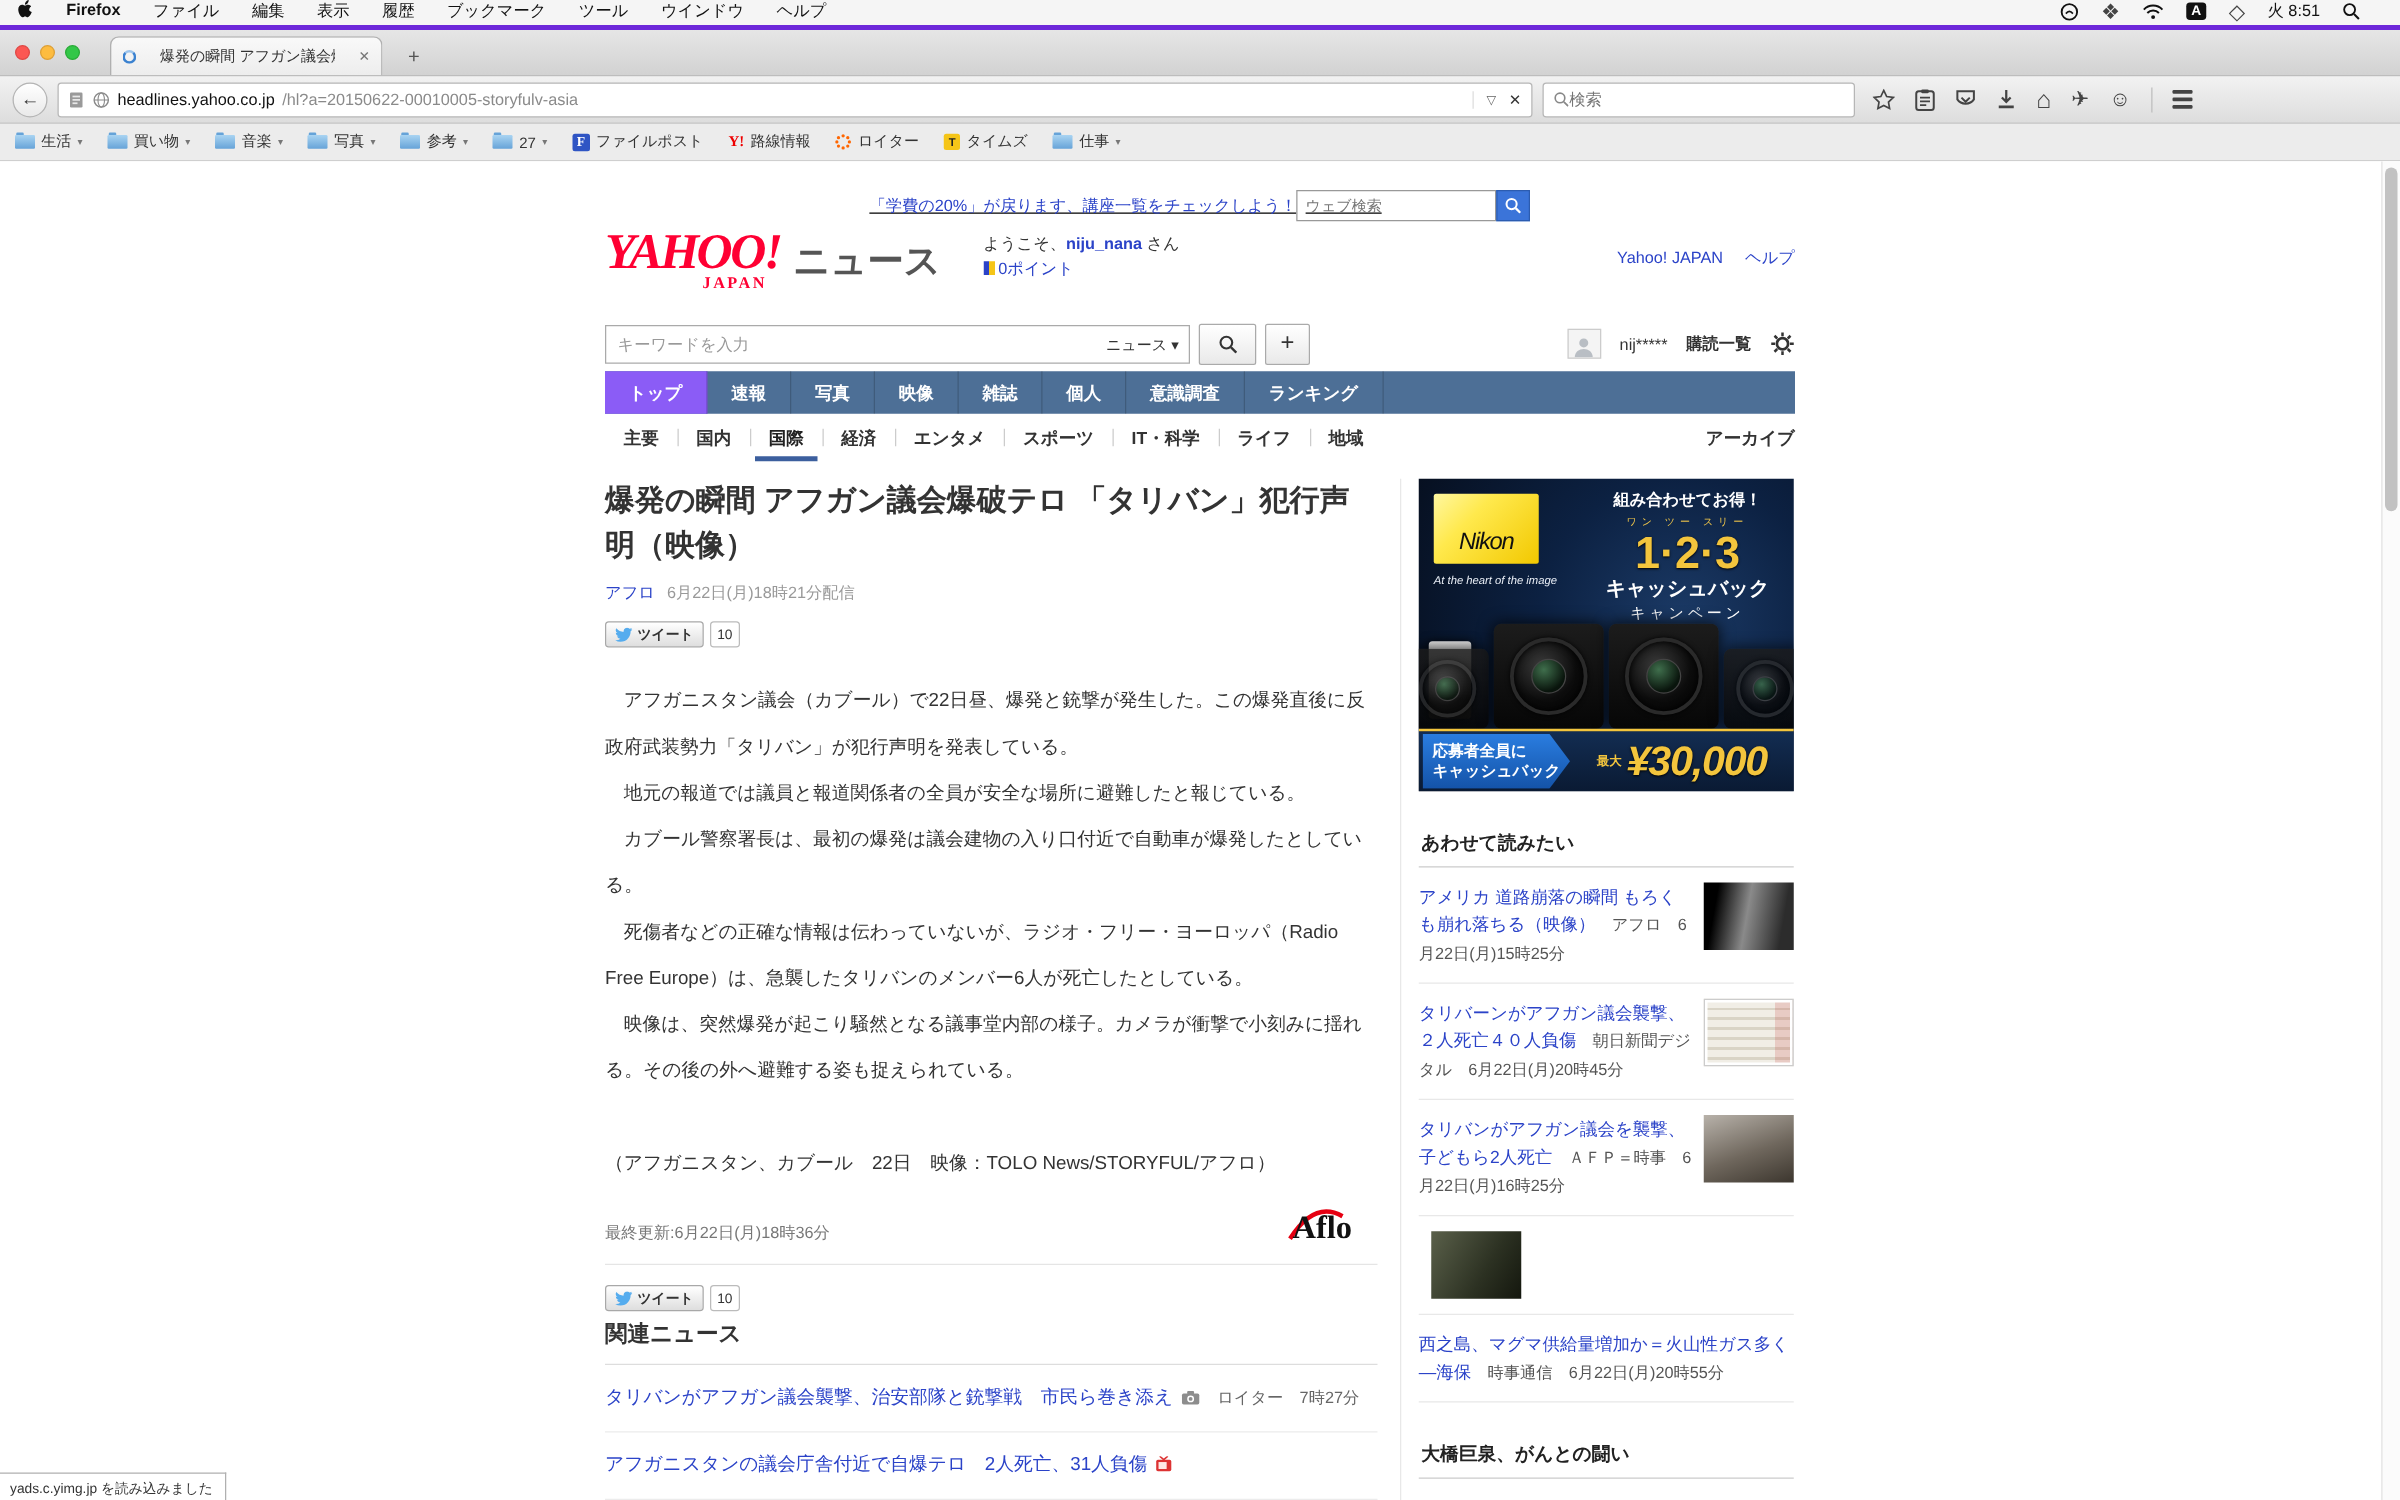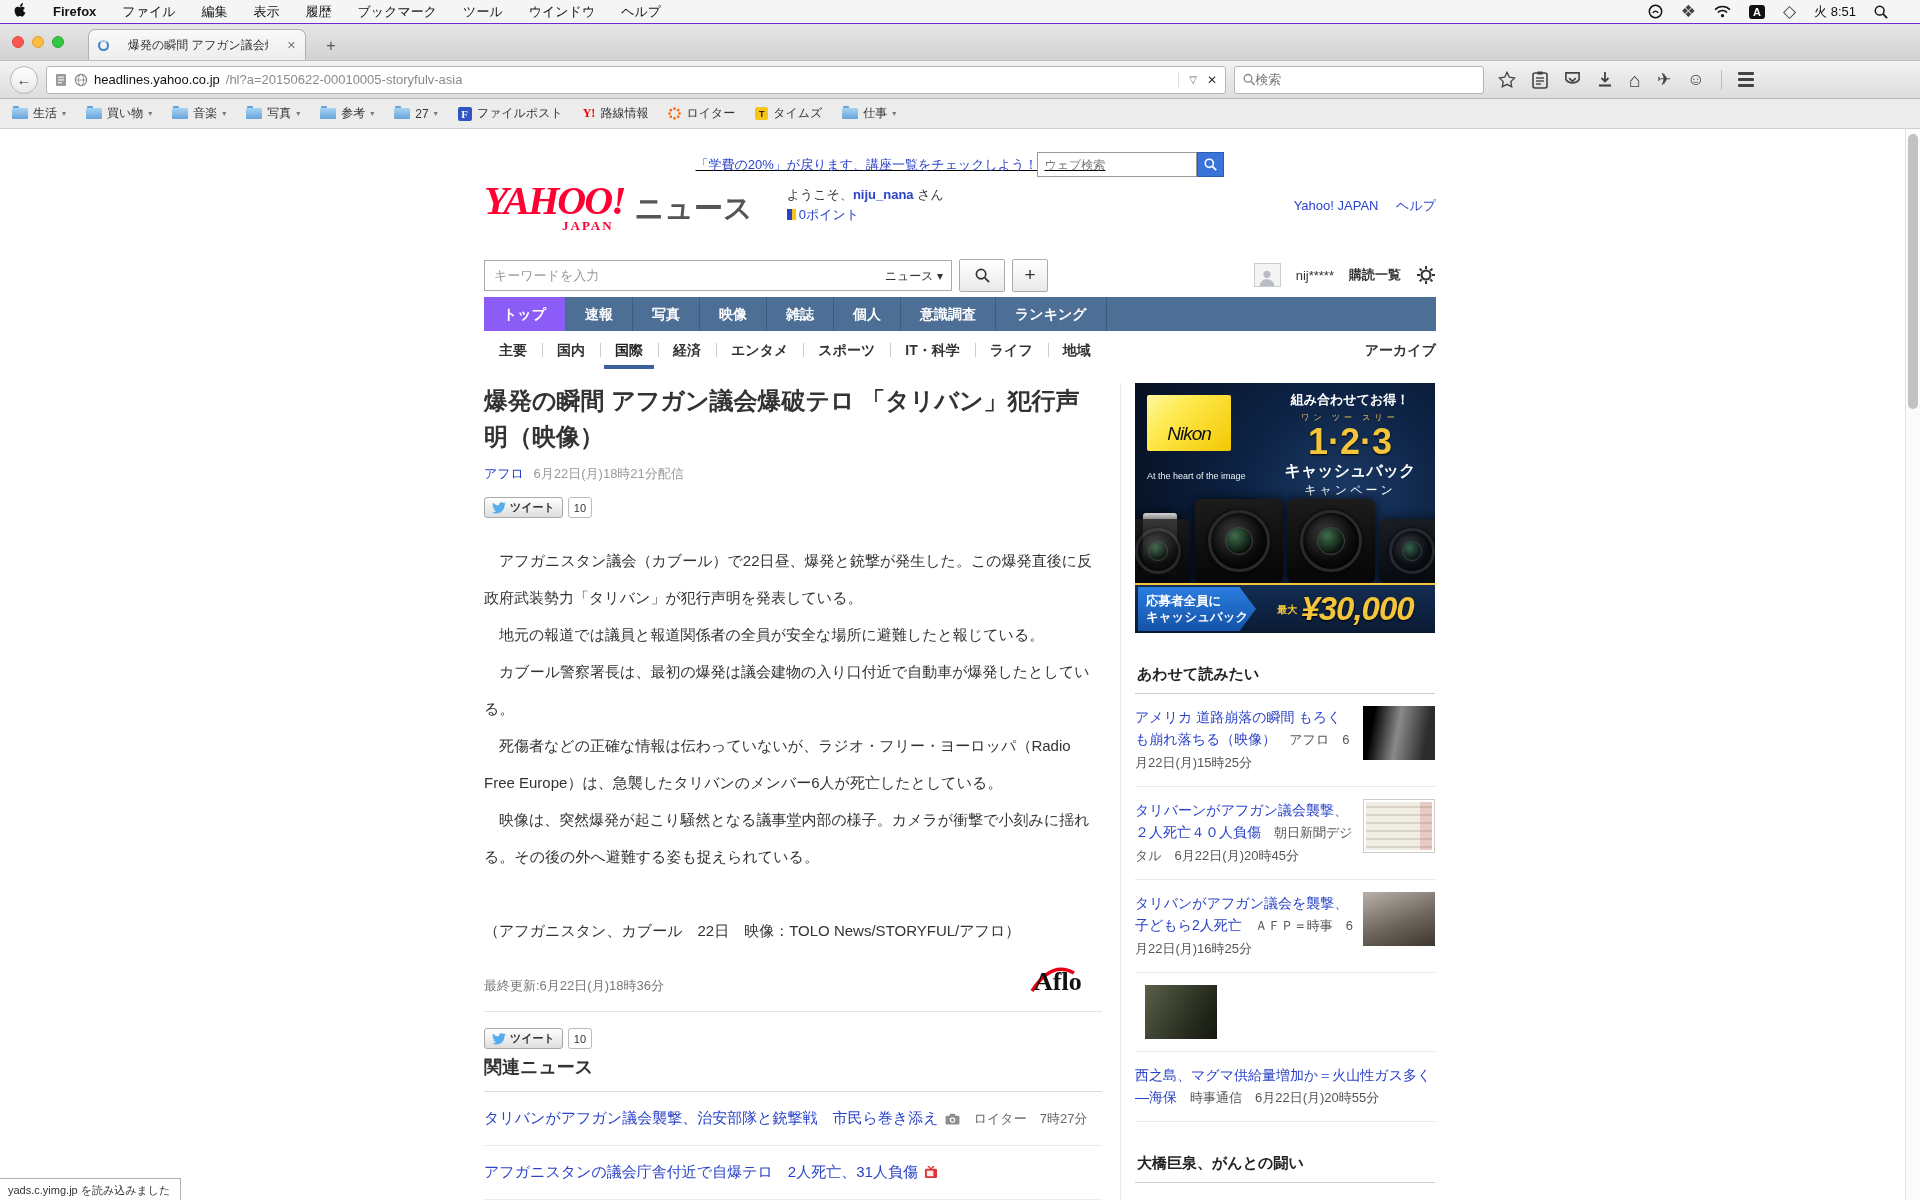--- a/index.html
+++ b/index.html
@@ -1,20 +1,20 @@
 <!DOCTYPE html>
 <html><head>
 <meta charset="utf-8">
 <style>
   * { margin:0; padding:0; box-sizing:border-box; }
   html,body { width:1920px; height:1200px; overflow:hidden; background:#fff;
     font-family:"Liberation Sans", sans-serif; }
   
-  .macbar { height:24px; background:#f5f5f5; border-bottom:1px solid #6d28d9;
-    display:flex; align-items:center; padding:0 14px; font-size:13px; color:#111; }
+  .macbar { height:24px; background:#f5f5f5; border-bottom:4px solid #6d28d9;
+    display:flex; align-items:flex-start; padding:0 14px; font-size:13px; color:#111; }
   .macbar .mitem { margin-right:26px; white-space:nowrap; }
   .macbar .mfirst { font-weight:bold; }
   .mac-right { margin-left:auto; display:flex; align-items:center; gap:18px; color:#111; }
   .mac-right svg, .mac-right span { display:inline-block; }
   .mclock { font-size:13px; }
   
   .tabbar { height:37px; background:linear-gradient(#e6e6e6,#d2d2d2);
     border-bottom:1px solid #bdbdbd; position:relative; }
   .lights { position:absolute; left:12px; top:12px; display:flex; gap:8px; }
   .light { width:12px; height:12px; border-radius:50%; }
@@ -145,21 +145,21 @@
   .rel-src { font-size:13px; color:#666; margin-left:10px; white-space:nowrap; }
   .mini-ico { display:inline-block; vertical-align:-2px; margin-left:6px; }
   
   .ad { width:300px; height:250px; position:relative; overflow:hidden;
     background:radial-gradient(circle at 70% 45%, #1b3a66 0%, #0c2142 45%, #060e1d 100%); }
   .nikonbox { position:absolute; left:12px; top:12px; width:84px; height:56px;
     background:linear-gradient(135deg,#fff7a0 0%,#ffe94d 35%,#f2c800 100%);
     display:flex; align-items:flex-end; justify-content:center; border-radius:2px; }
   .nikonbox span { font-size:19px; font-weight:normal; font-style:italic; color:#111;
     padding-bottom:6px; letter-spacing:-1px; }
-  .tagline { position:absolute; left:12px; top:88px; color:#e9eef6; font-size:9px; }
+  .tagline { position:absolute; left:12px; top:76px; color:#e9eef6; font-size:9px; font-style:italic; }
   .ad-right { position:absolute; right:10px; top:8px; text-align:center; width:150px; }
   .ad-catch { color:#fff; font-weight:bold; font-size:13px; }
   .ad-kana { color:#f0c64a; font-size:8px; letter-spacing:4px; margin-top:3px; }
   .ad-123 { color:#f3c53d; font-size:36px; font-weight:bold; line-height:38px;
     text-shadow:0 1px 2px #000; }
   .ad-cb { color:#fff; font-weight:bold; font-size:16px; }
   .ad-cp { color:#fff; font-size:12px; letter-spacing:3px; }
   .cams { position:absolute; left:0; right:0; bottom:50px; height:115px; display:flex;
     align-items:flex-end; justify-content:center; gap:4px; }
   .cam { width:88px; height:84px; background:linear-gradient(#1c1c1c,#060606); border-radius:6px;

